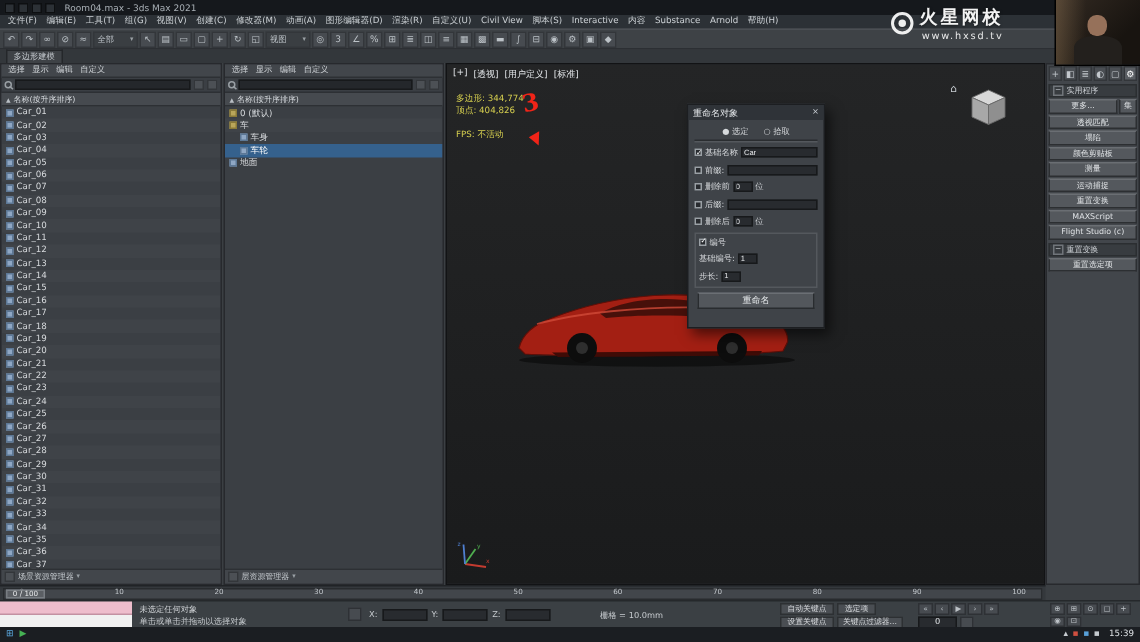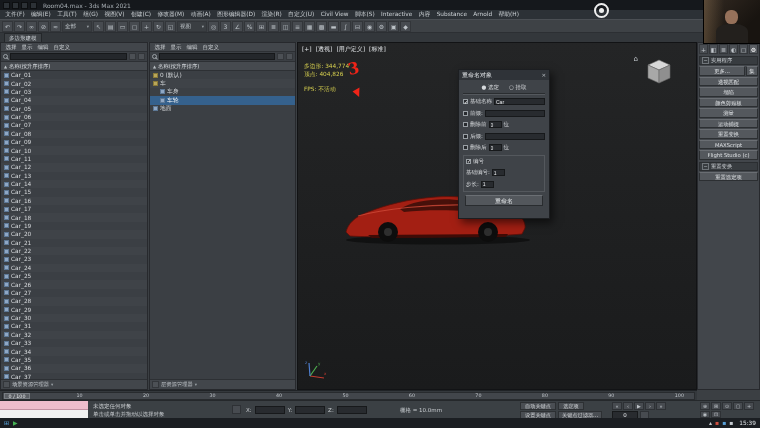--- a/index.html
+++ b/index.html
@@ -703,20 +703,24 @@
     <span class="tk">▴</span>
         <span class="tk" style="color: rgb(208, 80, 64);">▪</span>
         <span class="tk" style="color: rgb(88, 160, 216);">▪</span>
         <span class="tk">▪</span>
       </span>
     <span id="tk-clock">15:39</span>
   </div>
 
   <div class="abs" id="watermark">
     <span id="wm-logo"></span>
+    <span id="wm-text">
+      <span id="wm-brand">火星网校</span>
+      <span id="wm-site">www.hxsd.tv</span>
+    </span>
   </div>
 
   <div class="abs" id="webcam">
     <span class="cam-light"></span>
     <span class="cam-head"></span>
     <span class="cam-body"></span>
   </div>
 
 </div>
 

